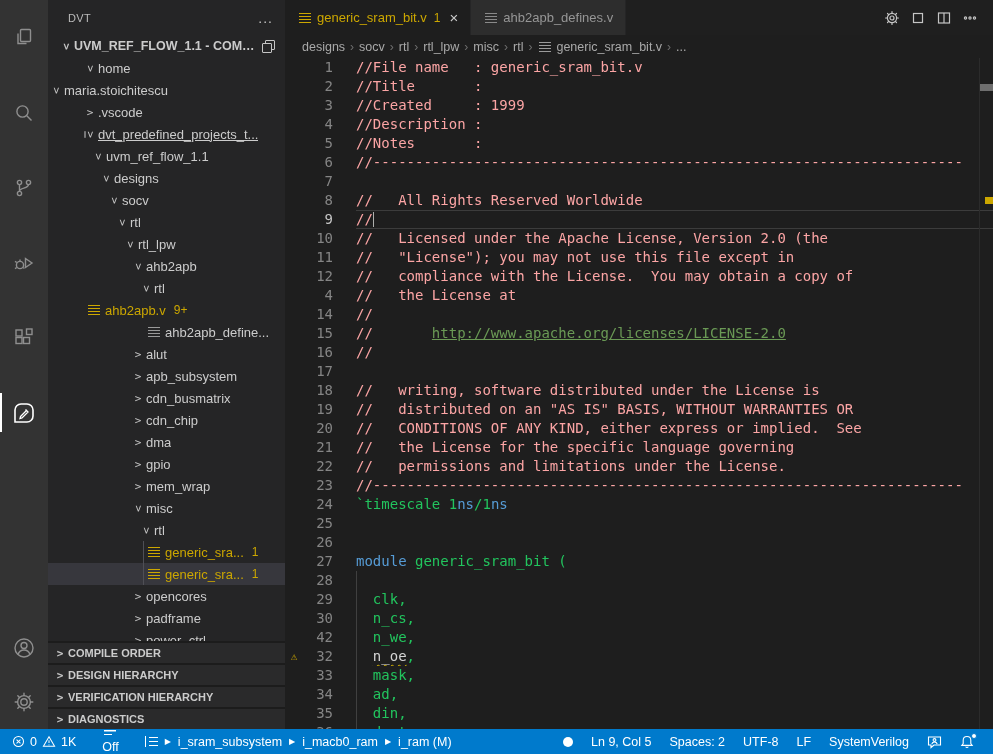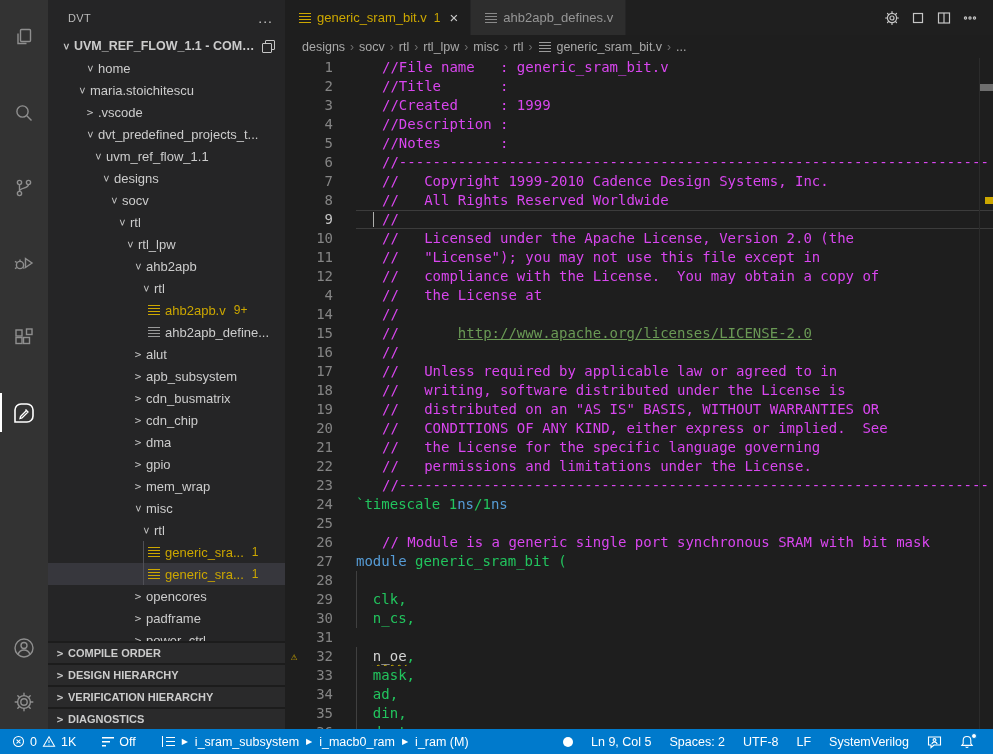--- a/index.html
+++ b/index.html
@@ -66,21 +66,21 @@
   .breadcrumbs .ficon { margin:0 5px 0 2px; background:repeating-linear-gradient(to bottom,#9a9a9a 0 1px,transparent 1px 3px); }
 
   .code-wrap { flex:1; position:relative; overflow:hidden; }
   .code-line { height:19px; display:flex; font-family:"DejaVu Sans Mono",monospace; font-size:14px; line-height:19px; }
   .gutter { width:48px; flex:none; display:flex; }
   .gwarn { width:18px; flex:none; text-align:center; color:#cca700; font-size:11px; }
   .gnum { flex:1; text-align:right; color:#858585; }
   .gnum.cur { color:#c6c6c6; }
   .content { margin-left:23px; flex:1; white-space:pre; position:relative; color:#d4d4d4; min-width:0; overflow:hidden; }
   .content.cur { box-shadow:inset 0 1px 0 #3c3c3c, inset 0 -1px 0 #3c3c3c; }
-  .tok-c { color:#d946ef;margin-left:26px; }
+  .tok-c { color:#fca5a5; }
   .tok-k { color:#569cd6; }
   .tok-p { color:#22c55e; }
   .tok-l { color:#6a9955; text-decoration:underline; }
   .tok-w { color:#d4d4d4; text-decoration:underline wavy #d1b000; text-underline-offset:3px; text-decoration-thickness:1px; }
   .iguide { position:absolute; left:0; top:0; bottom:0; width:1px; background:#404040; }
   .caret { position:absolute; top:2px; width:1px; height:15px; background:#aeafad; }
 
   .scrollbar { position:absolute; top:0; right:0; bottom:0; width:14px; border-left:1px solid #2b2b2b; }
   .sb-thumb { position:absolute; top:26px; left:0; right:0; height:7px; background:#8a8a8a; opacity:.75; }
   .sb-warn-marker { position:absolute; top:139px; right:0; width:8px; height:7px; background:#cca700; }
@@ -180,29 +180,29 @@
       <div class="tree">
           <div class="tree-row root" style="padding-left: 10px;">
             <span class="chev down">&gt;</span>
             <span class="tlabel">UVM_REF_FLOW_1.1 - COMPILED ...</span>
             <span class="dup"></span>
           </div>
           <div class="tree-row" style="padding-left: 34px;">
             <span class="chev down">&gt;</span>
             <span class="tlabel">home</span>
           </div>
-          <div class="tree-row" style="padding-left: 26px;">
+          <div class="tree-row" style="">
             <span class="chev down">&gt;</span>
             <span class="tlabel">maria.stoichitescu</span>
           </div>
           <div class="tree-row" style="padding-left: 34px;">
             <span class="chev">&gt;</span>
             <span class="tlabel">.vscode</span>
           </div>
-          <div class="tree-row" style="padding-left: 34px;">
+          <div class="tree-row" style="padding-left: 34px; text-decoration: underline;">
             <span class="chev down">&gt;</span>
             <span class="tlabel">dvt_predefined_projects_t...</span>
           </div>
           <div class="tree-row" style="padding-left: 42px;">
             <span class="chev down">&gt;</span>
             <span class="tlabel">uvm_ref_flow_1.1</span>
           </div>
           <div class="tree-row" style="padding-left: 50px;">
             <span class="chev down">&gt;</span>
             <span class="tlabel">designs</span>
@@ -220,21 +220,21 @@
             <span class="tlabel">rtl_lpw</span>
           </div>
           <div class="tree-row" style="padding-left: 82px;">
             <span class="chev down">&gt;</span>
             <span class="tlabel">ahb2apb</span>
           </div>
           <div class="tree-row" style="padding-left: 90px;">
             <span class="chev down">&gt;</span>
             <span class="tlabel">rtl</span>
           </div>
-          <div class="tree-row" style="padding-left: 98px;">
+          <div class="tree-row" style=" margin-left: 38px;">
             <span class="ficon warn"></span>
             <span class="tlabel warn">ahb2apb.v</span>
             <span class="tbadge">9+</span>
           </div>
           <div class="tree-row" style="padding-left: 98px;">
             <span class="ficon"></span>
             <span class="tlabel">ahb2apb_define...</span>
           </div>
           <div class="tree-row" style="padding-left: 82px;">
             <span class="chev">&gt;</span>
@@ -419,21 +419,20 @@
                 <span class="gwarn"></span>
                 <span class="gnum">6</span>
               </div>
               <div class="content"><span class="tok-c">//----------------------------------------------------------------------</span></div>
             </div>
             <div class="code-line">
               <div class="gutter">
                 <span class="gwarn"></span>
                 <span class="gnum">7</span>
               </div>
-              <div class="content"><span class="tok-c">//   Copyright 1999-2010 Cadence Design Systems, Inc.</span></div>
             </div>
             <div class="code-line">
               <div class="gutter">
                 <span class="gwarn"></span>
                 <span class="gnum">8</span>
               </div>
               <div class="content"><span class="tok-c">//   All Rights Reserved Worldwide</span></div>
             </div>
             <div class="code-line">
               <div class="gutter">
@@ -489,21 +488,20 @@
                 <span class="gwarn"></span>
                 <span class="gnum">16</span>
               </div>
               <div class="content"><span class="tok-c">//</span></div>
             </div>
             <div class="code-line">
               <div class="gutter">
                 <span class="gwarn"></span>
                 <span class="gnum">17</span>
               </div>
-              <div class="content"><span class="tok-c">//   Unless required by applicable law or agreed to in</span></div>
             </div>
             <div class="code-line">
               <div class="gutter">
                 <span class="gwarn"></span>
                 <span class="gnum">18</span>
               </div>
               <div class="content"><span class="tok-c">//   writing, software distributed under the License is</span></div>
             </div>
             <div class="code-line">
               <div class="gutter">
@@ -552,21 +550,20 @@
                 <span class="gwarn"></span>
                 <span class="gnum">25</span>
               </div>
               <div class="content"></div>
             </div>
             <div class="code-line">
               <div class="gutter">
                 <span class="gwarn"></span>
                 <span class="gnum">26</span>
               </div>
-              <div class="content"><span class="tok-c">// Module is a generic single port synchronous SRAM with bit mask</span></div>
             </div>
             <div class="code-line">
               <div class="gutter">
                 <span class="gwarn"></span>
                 <span class="gnum">27</span>
               </div>
               <div class="content"><span class="tok-k">module</span><span class="tok-p"> generic_sram_bit (</span></div>
             </div>
             <div class="code-line">
               <div class="gutter">
@@ -585,22 +582,23 @@
             <div class="code-line">
               <div class="gutter">
                 <span class="gwarn"></span>
                 <span class="gnum">30</span>
               </div>
               <div class="content"><span class="iguide"></span><span class="tok-p">  n_cs,</span></div>
             </div>
             <div class="code-line">
               <div class="gutter">
                 <span class="gwarn"></span>
-                <span class="gnum">31</span>
-              </div>
+                <span class="gnum">42</span>
+              </div>
+              <div class="content"><span class="iguide"></span><span class="tok-p">  n_we,</span></div>
             </div>
             <div class="code-line">
               <div class="gutter">
                 <span class="gwarn">⚠</span>
                 <span class="gnum">32</span>
               </div>
               <div class="content"><span class="iguide"></span><span class="tok-p">  </span><span class="tok-w">n_oe</span><span class="tok-p">,</span></div>
             </div>
             <div class="code-line">
               <div class="gutter">
@@ -647,21 +645,21 @@
           <line x1="9.1" y1="4.9" x2="4.9" y2="9.1"></line>
         </svg>
       <span>0</span>
       <svg width="14" height="13" viewBox="0 0 14 14">
           <path d="M7 1.8 L13 12.2 H1 Z"></path>
           <line x1="7" y1="5.6" x2="7" y2="8.6"></line>
           <line x1="7" y1="10.2" x2="7" y2="11"></line>
         </svg>
       <span>1K</span>
     </div>
-    <div class="sb-item" style="margin-left:14px;">
+    <div class="sb-item" style="margin-left:14px;flex-direction:column;">
       <span class="flines"></span>
       <span>Off</span>
     </div>
     <div class="sb-item" style="margin-left:14px;">
       <span class="hier-icon"></span>
       <span style="display:flex;align-items:center;gap:5px;">
           <span class="hsep">▶</span>
           <span>i_sram_subsystem</span>
           <span class="hsep">▶</span>
           <span>i_macb0_ram</span>

